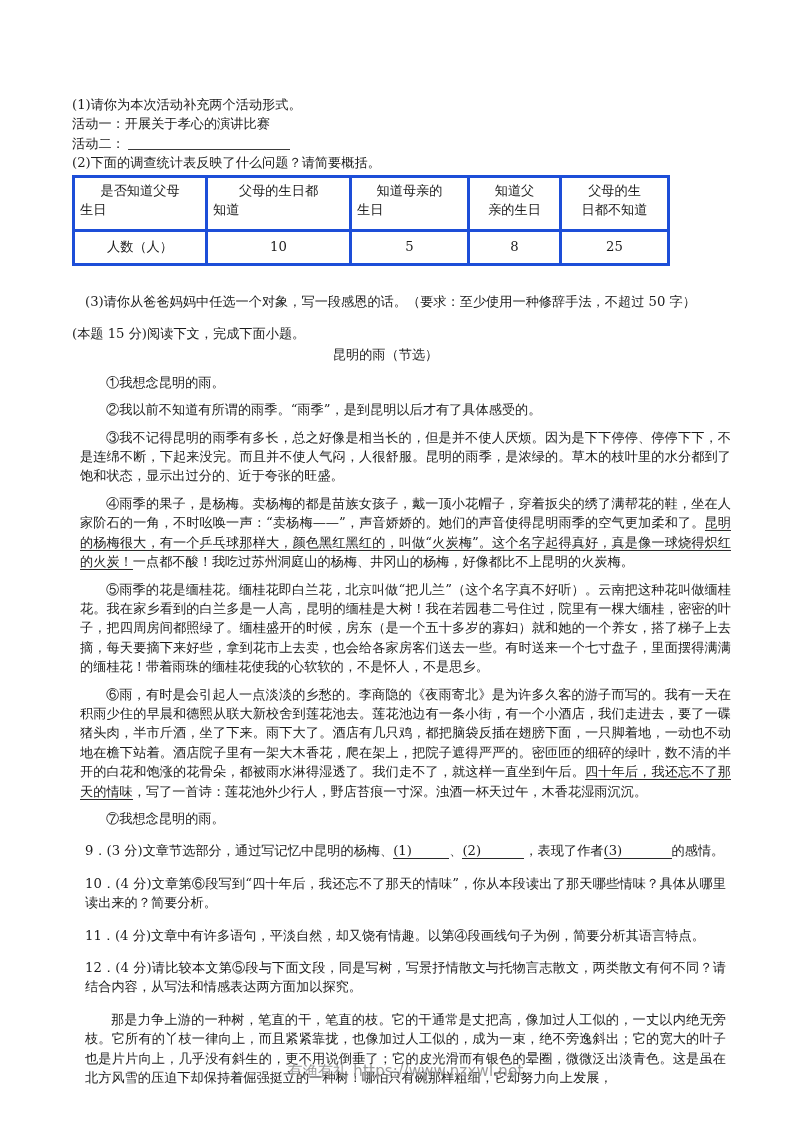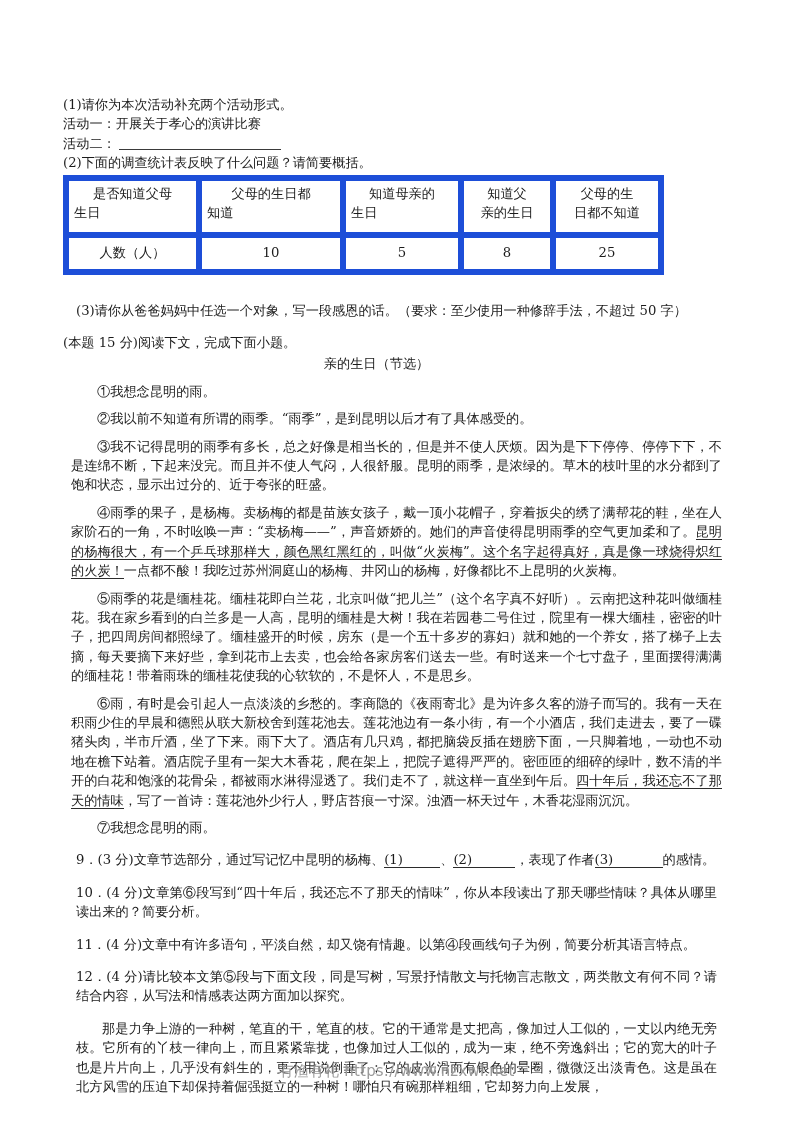--- a/index.html
+++ b/index.html
@@ -10,21 +10,21 @@
   body {
     width: 793px;
     height: 1122px;
     position: relative;
     font-family: "DejaVu Serif", "Liberation Serif", serif;
     color: #1b1b1b;
     overflow: hidden;
   }
   .page {
     position: absolute;
-    left: 0; top: 0;
+    left: 9px; top: 0;
     width: 704px;
     height: 1122px;
   }
   .content {
     position: absolute;
     left: 63px;
     top: 95px;
     width: 667px;
   }
   .line {
@@ -59,21 +59,21 @@
     padding-left: 42px;
     margin-top: 1px;
   }
   table.survey {
     border-collapse: collapse;
     width: 595px;
     margin-top: 2px;
     table-layout: fixed;
   }
   table.survey td {
-    border: 6px solid #1d4ed8;
+    border: 3px solid #1d4ed8;
     font-size: 13.2px;
     line-height: 19.4px;
     padding: 3px 5px 4px 5px;
     vertical-align: top;
   }
   table.survey tr.head td {
     height: 44px;
   }
   table.survey tr.head td .l1 {
     display: block;
@@ -196,21 +196,21 @@
       </tbody>
     </table>
 
     <div class="spacer-md"></div>
 
     <div class="q">(3)请你从爸爸妈妈中任选一个对象，写一段感恩的话。（要求：至少使用一种修辞手法，不超过 50 字）</div>
 
 
     <div class="line">(本题 15 分)阅读下文，完成下面小题。</div>
 
-    <div class="doc-title">亲的生日（节选）</div>
+    <div class="doc-title">昆明的雨（节选）</div>
 
     <div class="para indent1">①我想念昆明的雨。</div>
     <div class="para indent1">②我以前不知道有所谓的雨季。“雨季”，是到昆明以后才有了具体感受的。</div>
     <div class="para indent2">③我不记得昆明的雨季有多长，总之好像是相当长的，但是并不使人厌烦。因为是下下停停、停停下下，不是连绵不断，下起来没完。而且并不使人气闷，人很舒服。昆明的雨季，是浓绿的。草木的枝叶里的水分都到了饱和状态，显示出过分的、近于夸张的旺盛。</div>
 
     <div class="para indent2"><span>④雨季的果子，是杨梅。卖杨梅的都是苗族女孩子，戴一顶小花帽子，穿着扳尖的绣了满帮花的鞋，坐在人家阶石的一角，不时吆唤一声：“卖杨梅——”，声音娇娇的。她们的声音使得昆明雨季的空气更加柔和了。</span><u class="uline">昆明的杨梅很大，有一个乒乓球那样大，颜色黑红黑红的，叫做“火炭梅”。这个名字起得真好，真是像一球烧得炽红的火炭！</u><span>一点都不酸！我吃过苏州洞庭山的杨梅、井冈山的杨梅，好像都比不上昆明的火炭梅。</span></div>
 
     <div class="para indent2">⑤雨季的花是缅桂花。缅桂花即白兰花，北京叫做“把儿兰”（这个名字真不好听）。云南把这种花叫做缅桂花。我在家乡看到的白兰多是一人高，昆明的缅桂是大树！我在若园巷二号住过，院里有一棵大缅桂，密密的叶子，把四周房间都照绿了。缅桂盛开的时候，房东（是一个五十多岁的寡妇）就和她的一个养女，搭了梯子上去摘，每天要摘下来好些，拿到花市上去卖，也会给各家房客们送去一些。有时送来一个七寸盘子，里面摆得满满的缅桂花！带着雨珠的缅桂花使我的心软软的，不是怀人，不是思乡。</div>
 
     <div class="para indent2"><span>⑥雨，有时是会引起人一点淡淡的乡愁的。李商隐的《夜雨寄北》是为许多久客的游子而写的。我有一天在积雨少住的早晨和德熙从联大新校舍到莲花池去。莲花池边有一条小街，有一个小酒店，我们走进去，要了一碟猪头肉，半市斤酒，坐了下来。雨下大了。酒店有几只鸡，都把脑袋反插在翅膀下面，一只脚着地，一动也不动地在檐下站着。酒店院子里有一架大木香花，爬在架上，把院子遮得严严的。密匝匝的细碎的绿叶，数不清的半开的白花和饱涨的花骨朵，都被雨水淋得湿透了。我们走不了，就这样一直坐到午后。</span><u class="uline">四十年后，我还忘不了那天的情味</u><span>，写了一首诗：莲花池外少行人，野店苔痕一寸深。浊酒一杯天过午，木香花湿雨沉沉。</span></div>

